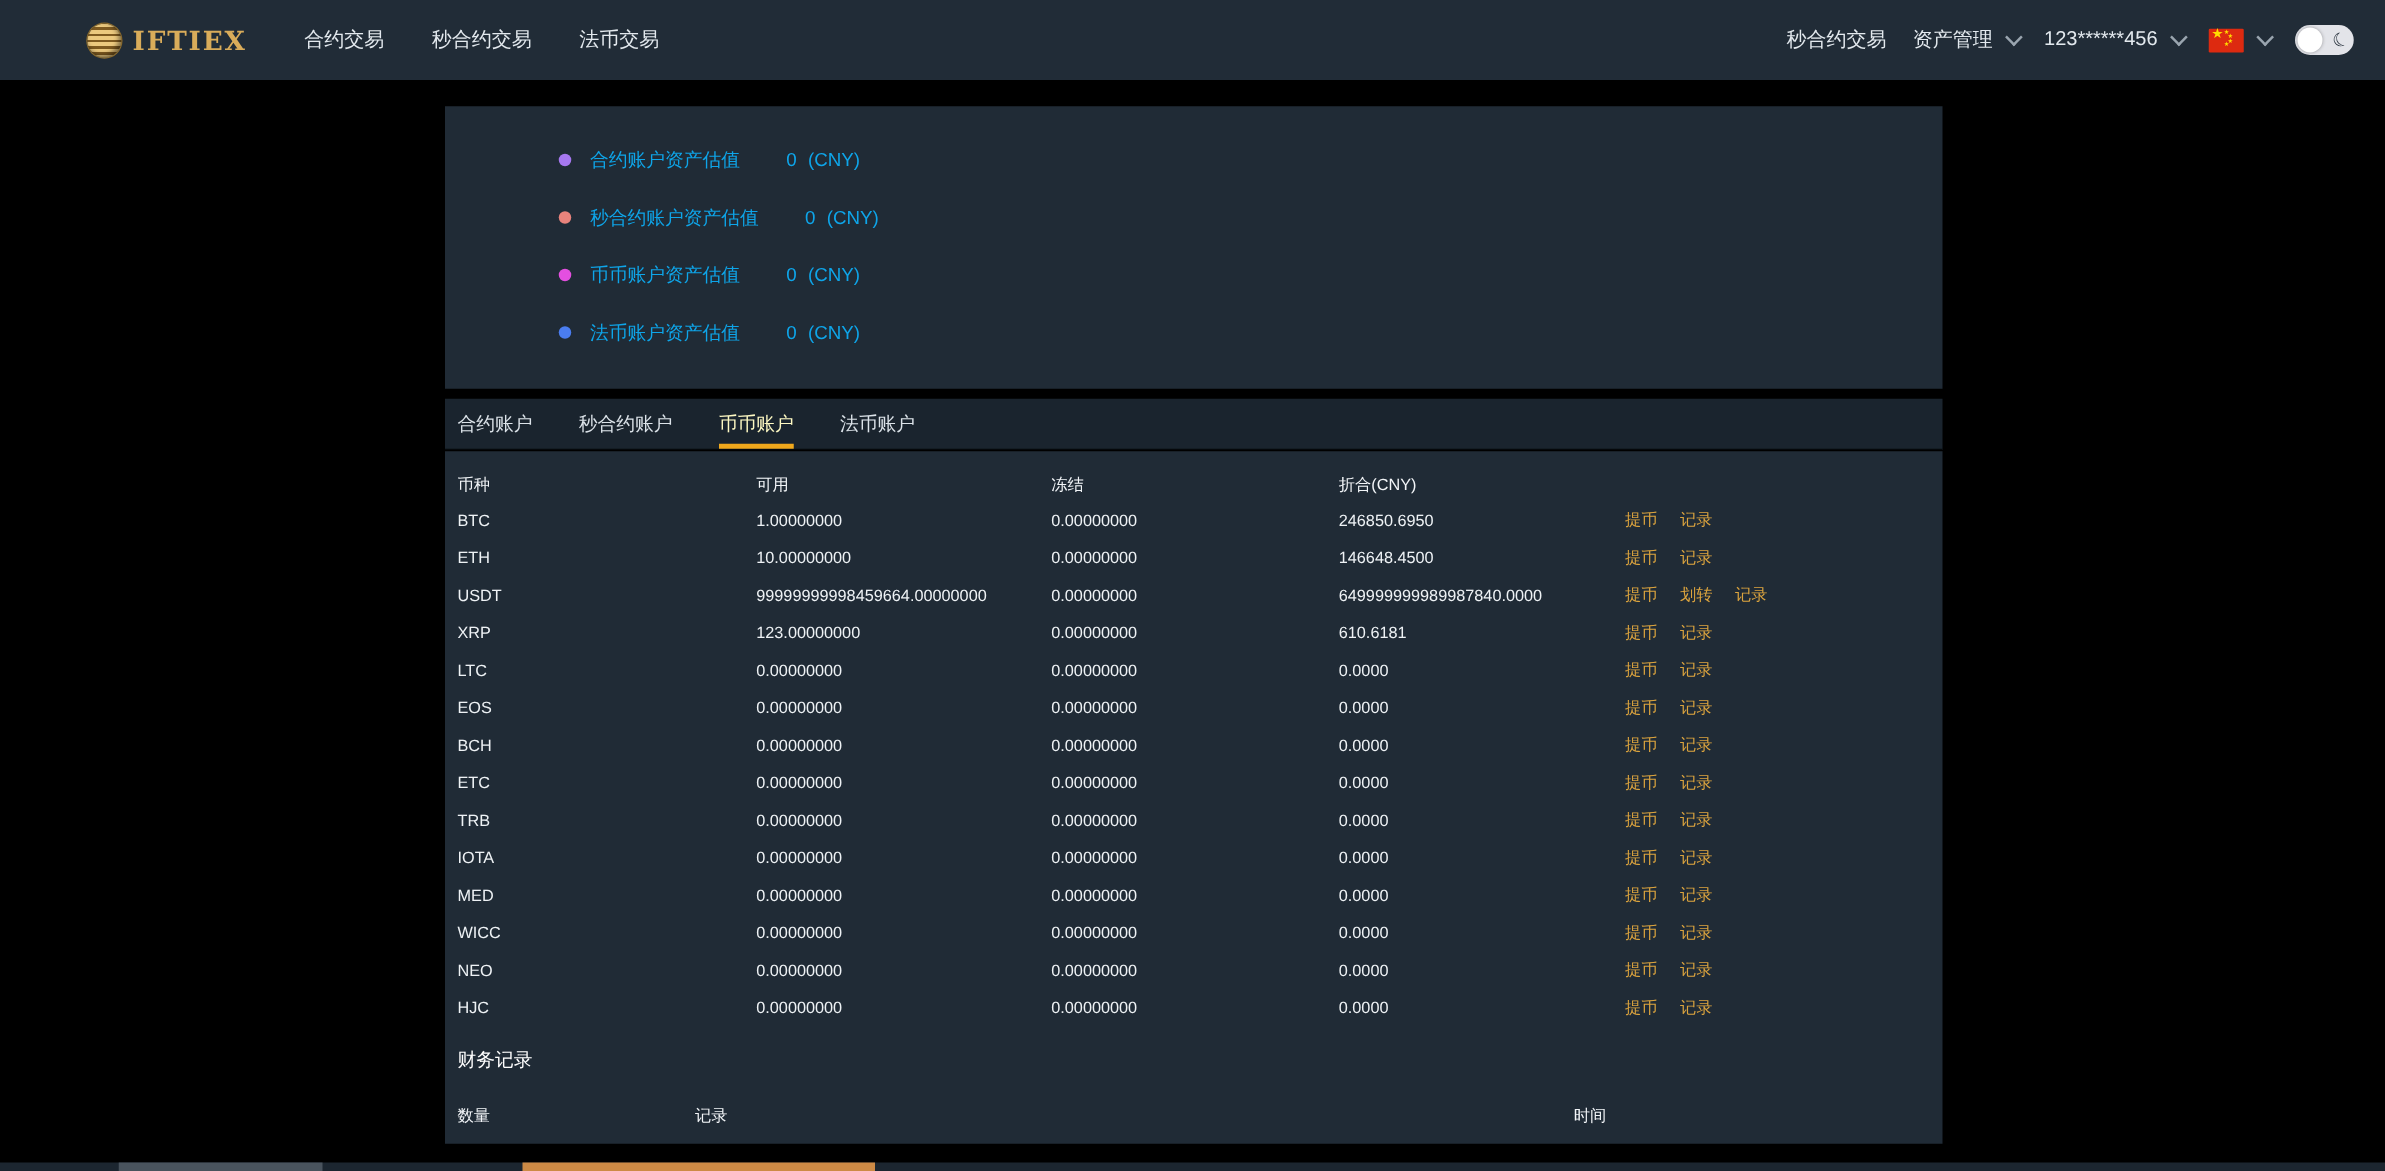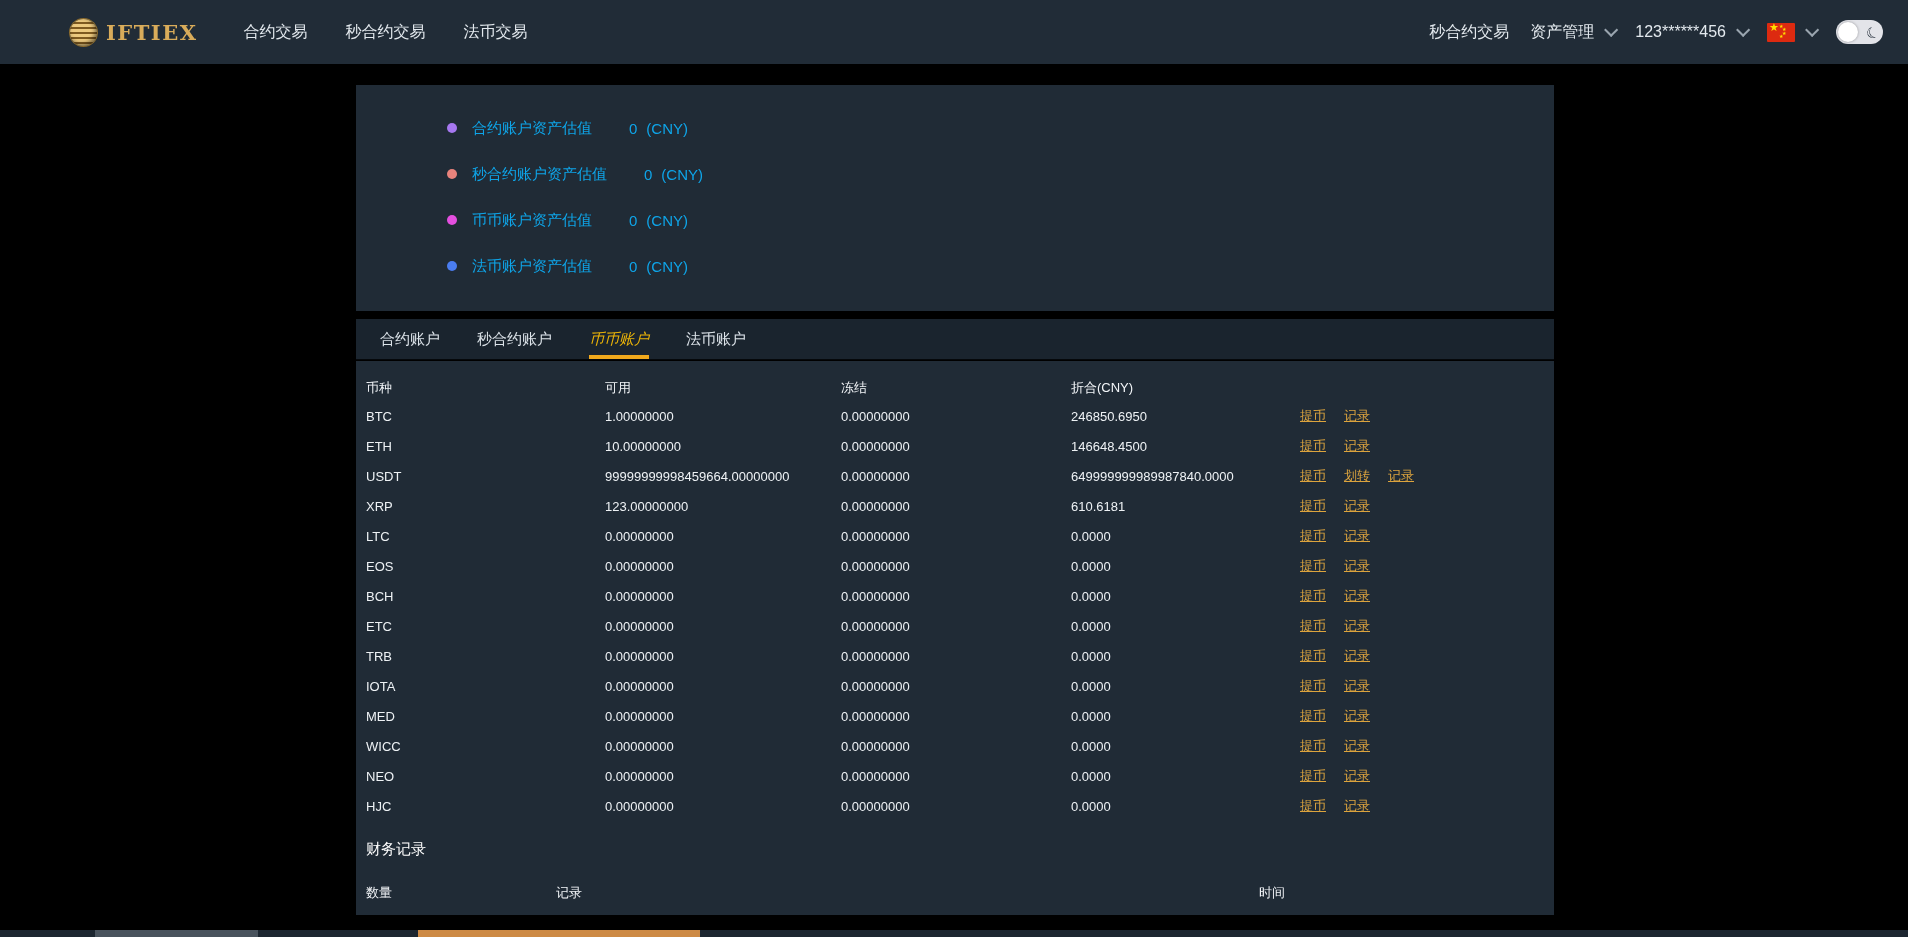--- a/index.html
+++ b/index.html
@@ -36,38 +36,38 @@
   .summary-panel { position:absolute; left:356px; top:85px; width:1198px; height:226px;
                    background:#202b36; padding-top:20px; }
   .summary-row { height:46px; display:flex; align-items:center; padding-left:91px;
                  font-size:15px; color:#0ea5e9; }
   .dot { width:10px; height:10px; border-radius:50%; margin-right:15px; flex:none; }
   .sum-value { margin-left:37px; }
   .sum-unit { margin-left:9px; }
 
   
   .tabbar { position:absolute; left:356px; top:319px; width:1198px; height:41px;
-            background:#1a242e; display:flex; align-items:stretch; padding-left:24px;
+            background:#1a242e; display:flex; align-items:stretch; padding-left:10px;
             border-bottom:1px solid #05080b; }
   .tab { display:flex; align-items:center; margin-right:37px; font-size:15px;
          color:#dce3e9; cursor:pointer; }
-  .tab.active { color:#eab308; box-shadow:inset 0 -4px 0 #f0a81c;font-style:italic; }
+  .tab.active { color:#fef9c3; box-shadow:inset 0 -4px 0 #f0a81c; }
 
   
   .table-panel { position:absolute; left:356px; top:361px; width:1198px; height:554px;
                  background:#202b36; padding-top:14px; color:#eef2f5; }
   .trow { position:relative; height:30px; }
   .trow.head { height:26px; color:#f2f5f8; }
   .cell { position:absolute; top:50%; transform:translateY(-50%); font-size:13px; white-space:nowrap; }
   .c-coin   { left:10px; }
   .c-avail  { left:249px; }
   .c-frozen { left:485px; }
   .c-cny    { left:715px; }
   .c-actions{ left:944px; display:flex; gap:18px; }
-  .act-link { color:#dca43e; font-size:13px; text-decoration:underline; cursor:pointer; white-space:nowrap; }
+  .act-link { color:#dca43e; font-size:13px; cursor:pointer; white-space:nowrap; }
 
   .finance-title { margin:14px 0 0 10px; height:28px; line-height:28px;
                    font-size:15px; color:#fff; }
   .finance-headers { position:relative; height:28px; margin-top:16px; font-size:13px; color:#f2f5f8; }
   .f-qty  { left:10px; }
   .f-rec  { left:200px; }
   .f-time { left:903px; }
 
   
   .footer-strip { position:absolute; left:0; top:930px; width:1908px; height:7px; background:#1c2630; }

